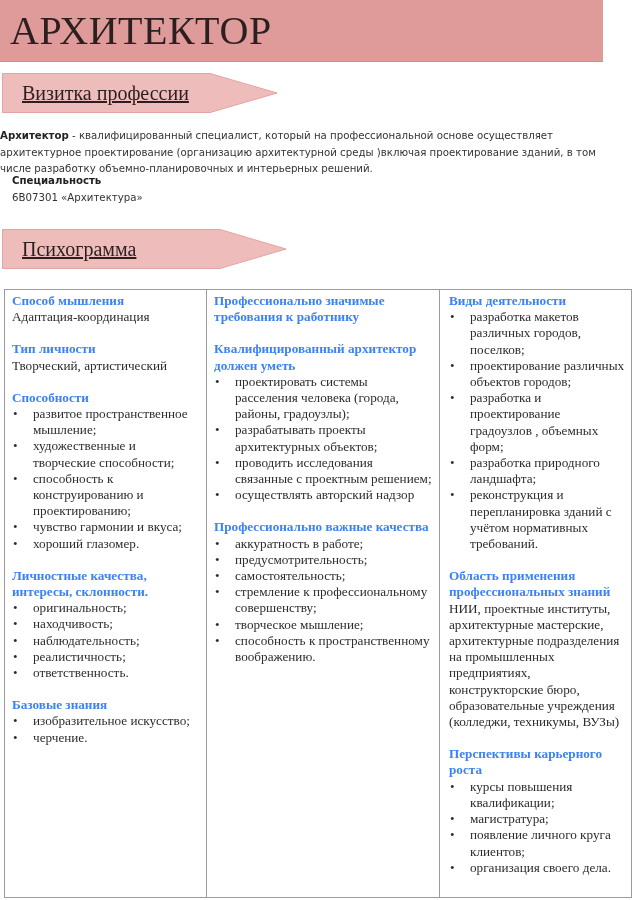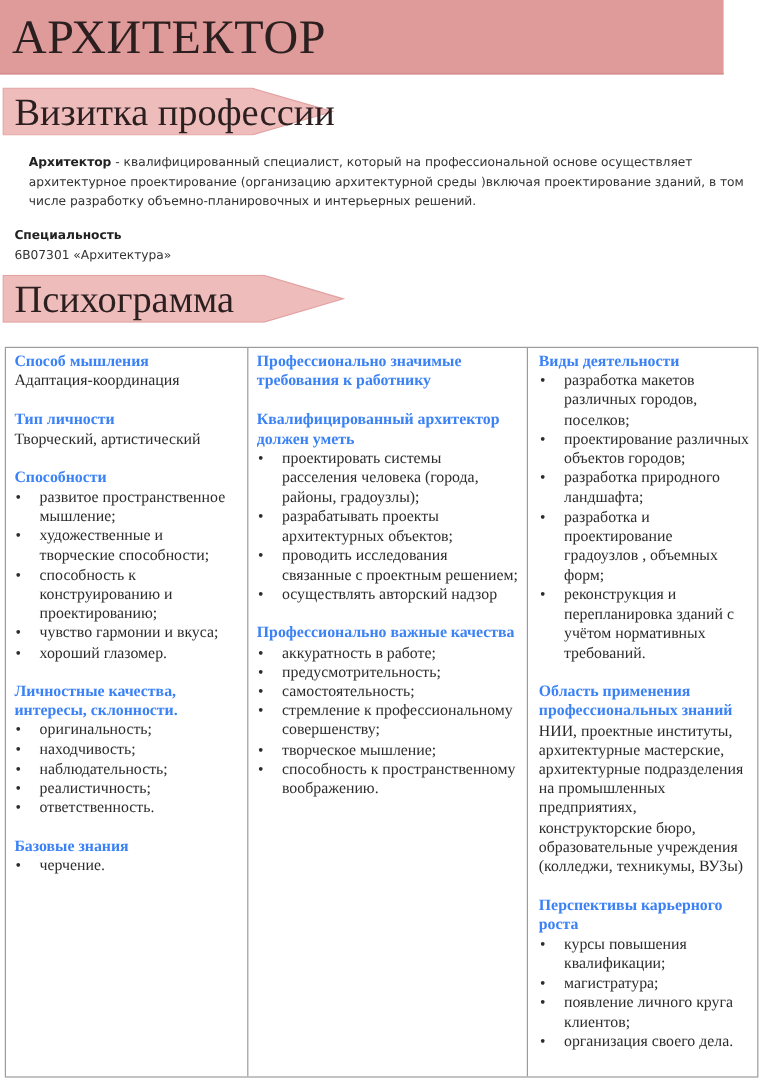--- a/index.html
+++ b/index.html
@@ -11,29 +11,29 @@
   .title-bar .title {
     position: absolute; left: 10px; top: 8px;
     font-family: "Liberation Serif", serif; font-size: 40px; line-height: 46px;
     color: #2b1f1f; letter-spacing: 0.5px;
   }
   .arrow-heading {
     position: absolute; left: 2px; height: 40px; width: 280px;
   }
   .arrow-heading svg { position: absolute; left: 0; top: 0; }
   .arrow-heading .label {
-    position: absolute; left: 10px; top: 5px;
-    font-family: "Liberation Serif", serif; font-size: 32px; line-height: 30px; color: #2b1f1f;
+    position: absolute; left: 20px; top: 5px;
+    font-family: "Liberation Serif", serif; font-size: 20px; line-height: 30px; color: #2b1f1f; text-decoration: underline;
   }
   .intro {
-    position: absolute; left: 24px; top: 128px; width: 600px;
+    position: absolute; left: 0; top: 128px; width: 600px;
     font-family: "DejaVu Sans", sans-serif; font-size: 10.2px; line-height: 16.5px; color: #333;
   }
   .intro b { font-weight: bold; color: #222; }
-  .spec { position: absolute; left: 12px; top: 189px; font-family: "DejaVu Sans", sans-serif; font-size: 10.2px; line-height: 16.5px; color: #333; }
+  .spec { position: absolute; left: 12px; top: 173px; font-family: "DejaVu Sans", sans-serif; font-size: 10.2px; line-height: 16.5px; color: #333; }
   .spec .spec-label { font-weight: bold; color: #222; display: block; }
 
   .grid {
     position: absolute; left: 4px; top: 289px; width: 628px; height: 609px;
     border: 1.5px solid #9c9c9c; box-sizing: border-box; display: flex;
   }
   .col { box-sizing: border-box; padding: 3px 6px 0 7px; font-family: "Liberation Serif", serif; font-size: 13.2px; line-height: 16.2px; color: #2c2c2c; }
   .col1 { width: 202px; border-right: 1.5px solid #9c9c9c; }
   .col2 { width: 233px; border-right: 1.5px solid #9c9c9c; }
   .col3 { flex: 1; padding-left: 9px; }
@@ -101,20 +101,21 @@
         <li>оригинальность;</li>
         <li>находчивость;</li>
         <li>наблюдательность;</li>
         <li>реалистичность;</li>
         <li>ответственность.</li>
       </ul>
     </div>
     <div class="sec big-gap">
       <div class="sec-title">Базовые знания</div>
       <ul>
+        <li>изобразительное искусство;</li>
         <li>черчение.</li>
       </ul>
     </div>
   </div>
 
   <div class="col col2">
     <div class="sec">
       <div class="sec-title">Профессионально значимые требования к работнику</div>
     </div>
     <div class="sec">
@@ -138,22 +139,22 @@
       </ul>
     </div>
   </div>
 
   <div class="col col3">
     <div class="sec">
       <div class="sec-title">Виды деятельности</div>
       <ul>
         <li>разработка макетов различных городов, поселков;</li>
         <li>проектирование различных объектов городов;</li>
+        <li> разработка и проектирование градоузлов , объемных форм;</li>
         <li>разработка природного ландшафта;</li>
-        <li> разработка и проектирование градоузлов , объемных форм;</li>
         <li>реконструкция и перепланировка зданий с учётом нормативных требований.</li>
       </ul>
     </div>
     <div class="sec">
       <div class="sec-title">Область применения профессиональных знаний</div>
       <div>НИИ, проектные институты, архитектурные мастерские, архитектурные подразделения на промышленных предприятиях, конструкторские бюро, образовательные учреждения (колледжи,  техникумы, ВУЗы)</div>
     </div>
     <div class="sec">
       <div class="sec-title">Перспективы карьерного роста</div>
       <ul>

